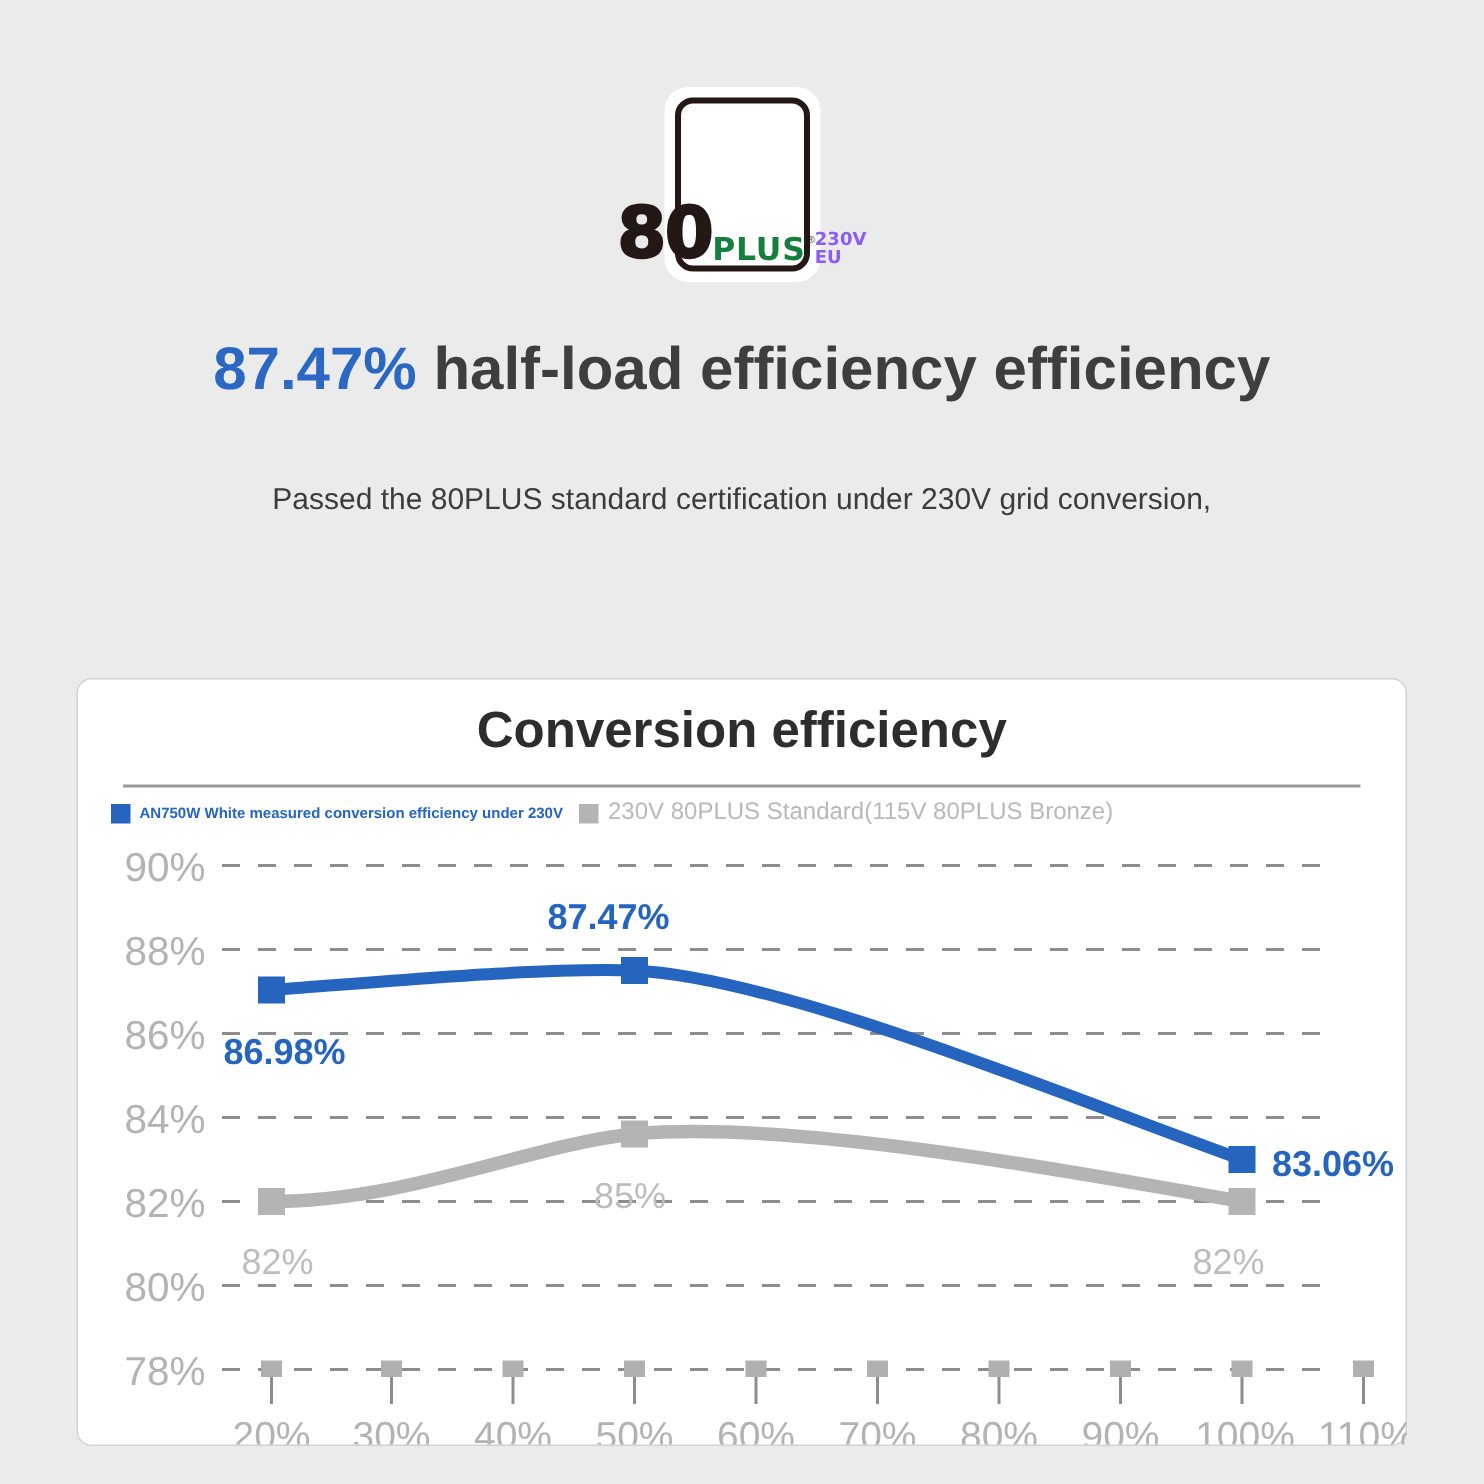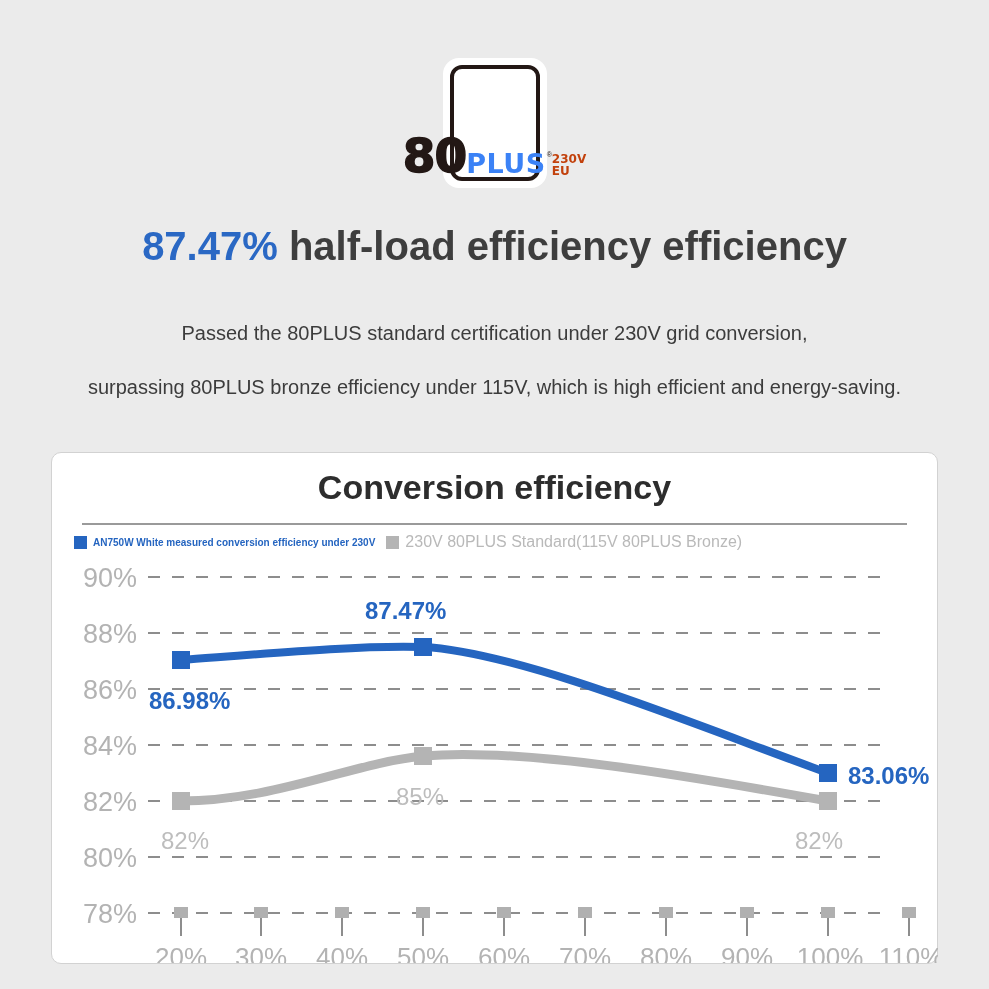--- a/index.html
+++ b/index.html
@@ -61,39 +61,39 @@
     -webkit-text-stroke: 1.5px #231815;
   }
   .badge-plus-row {
     display: flex;
     align-items: flex-start;
     margin-top: 3px;
   }
   .badge-plus {
     font-family: "DejaVu Sans", sans-serif;
     font-weight: 700;
-    font-size: 27px;
+    font-size: 21px;
     line-height: 1;
     letter-spacing: 0.5px;
-    color: #3b82f6;
+    color: #15803d;
   }
   .badge-reg {
     font-size: 7px;
     line-height: 1;
     color: #231815;
     margin-left: 1px;
     margin-top: 1px;
   }
   .badge-volt {
     font-family: "DejaVu Sans", sans-serif;
     font-weight: 700;
     font-size: 12px;
     line-height: 1;
     margin-top: 3px;
-    color: #c2410c;
+    color: #8b5cf6;
   }
 
   
   .headline {
     position: absolute;
     left: 0; right: 0;
     top: 222px;
     text-align: center;
     font-size: 40px;
     font-weight: 700;
@@ -229,21 +229,20 @@
       </div>
     </div>
   </div>
 
   <div class="headline">
     <span class="hl-accent">87.47%</span><span>&nbsp;</span><span class="hl-rest">half-load efficiency efficiency</span>
   </div>
 
   <div class="subcopy">
     <div class="sub-line">Passed the 80PLUS standard certification under 230V grid conversion,</div>
-    <div class="sub-line">surpassing 80PLUS bronze efficiency under 115V, which is high efficient and energy-saving.</div>
   </div>
 
   <div class="card">
 
     <div class="chart-title">Conversion efficiency</div>
     <div class="title-rule"></div>
 
     <div class="legend">
       <div class="legend-item legend-blue">
         <span class="swatch swatch-blue"></span>

